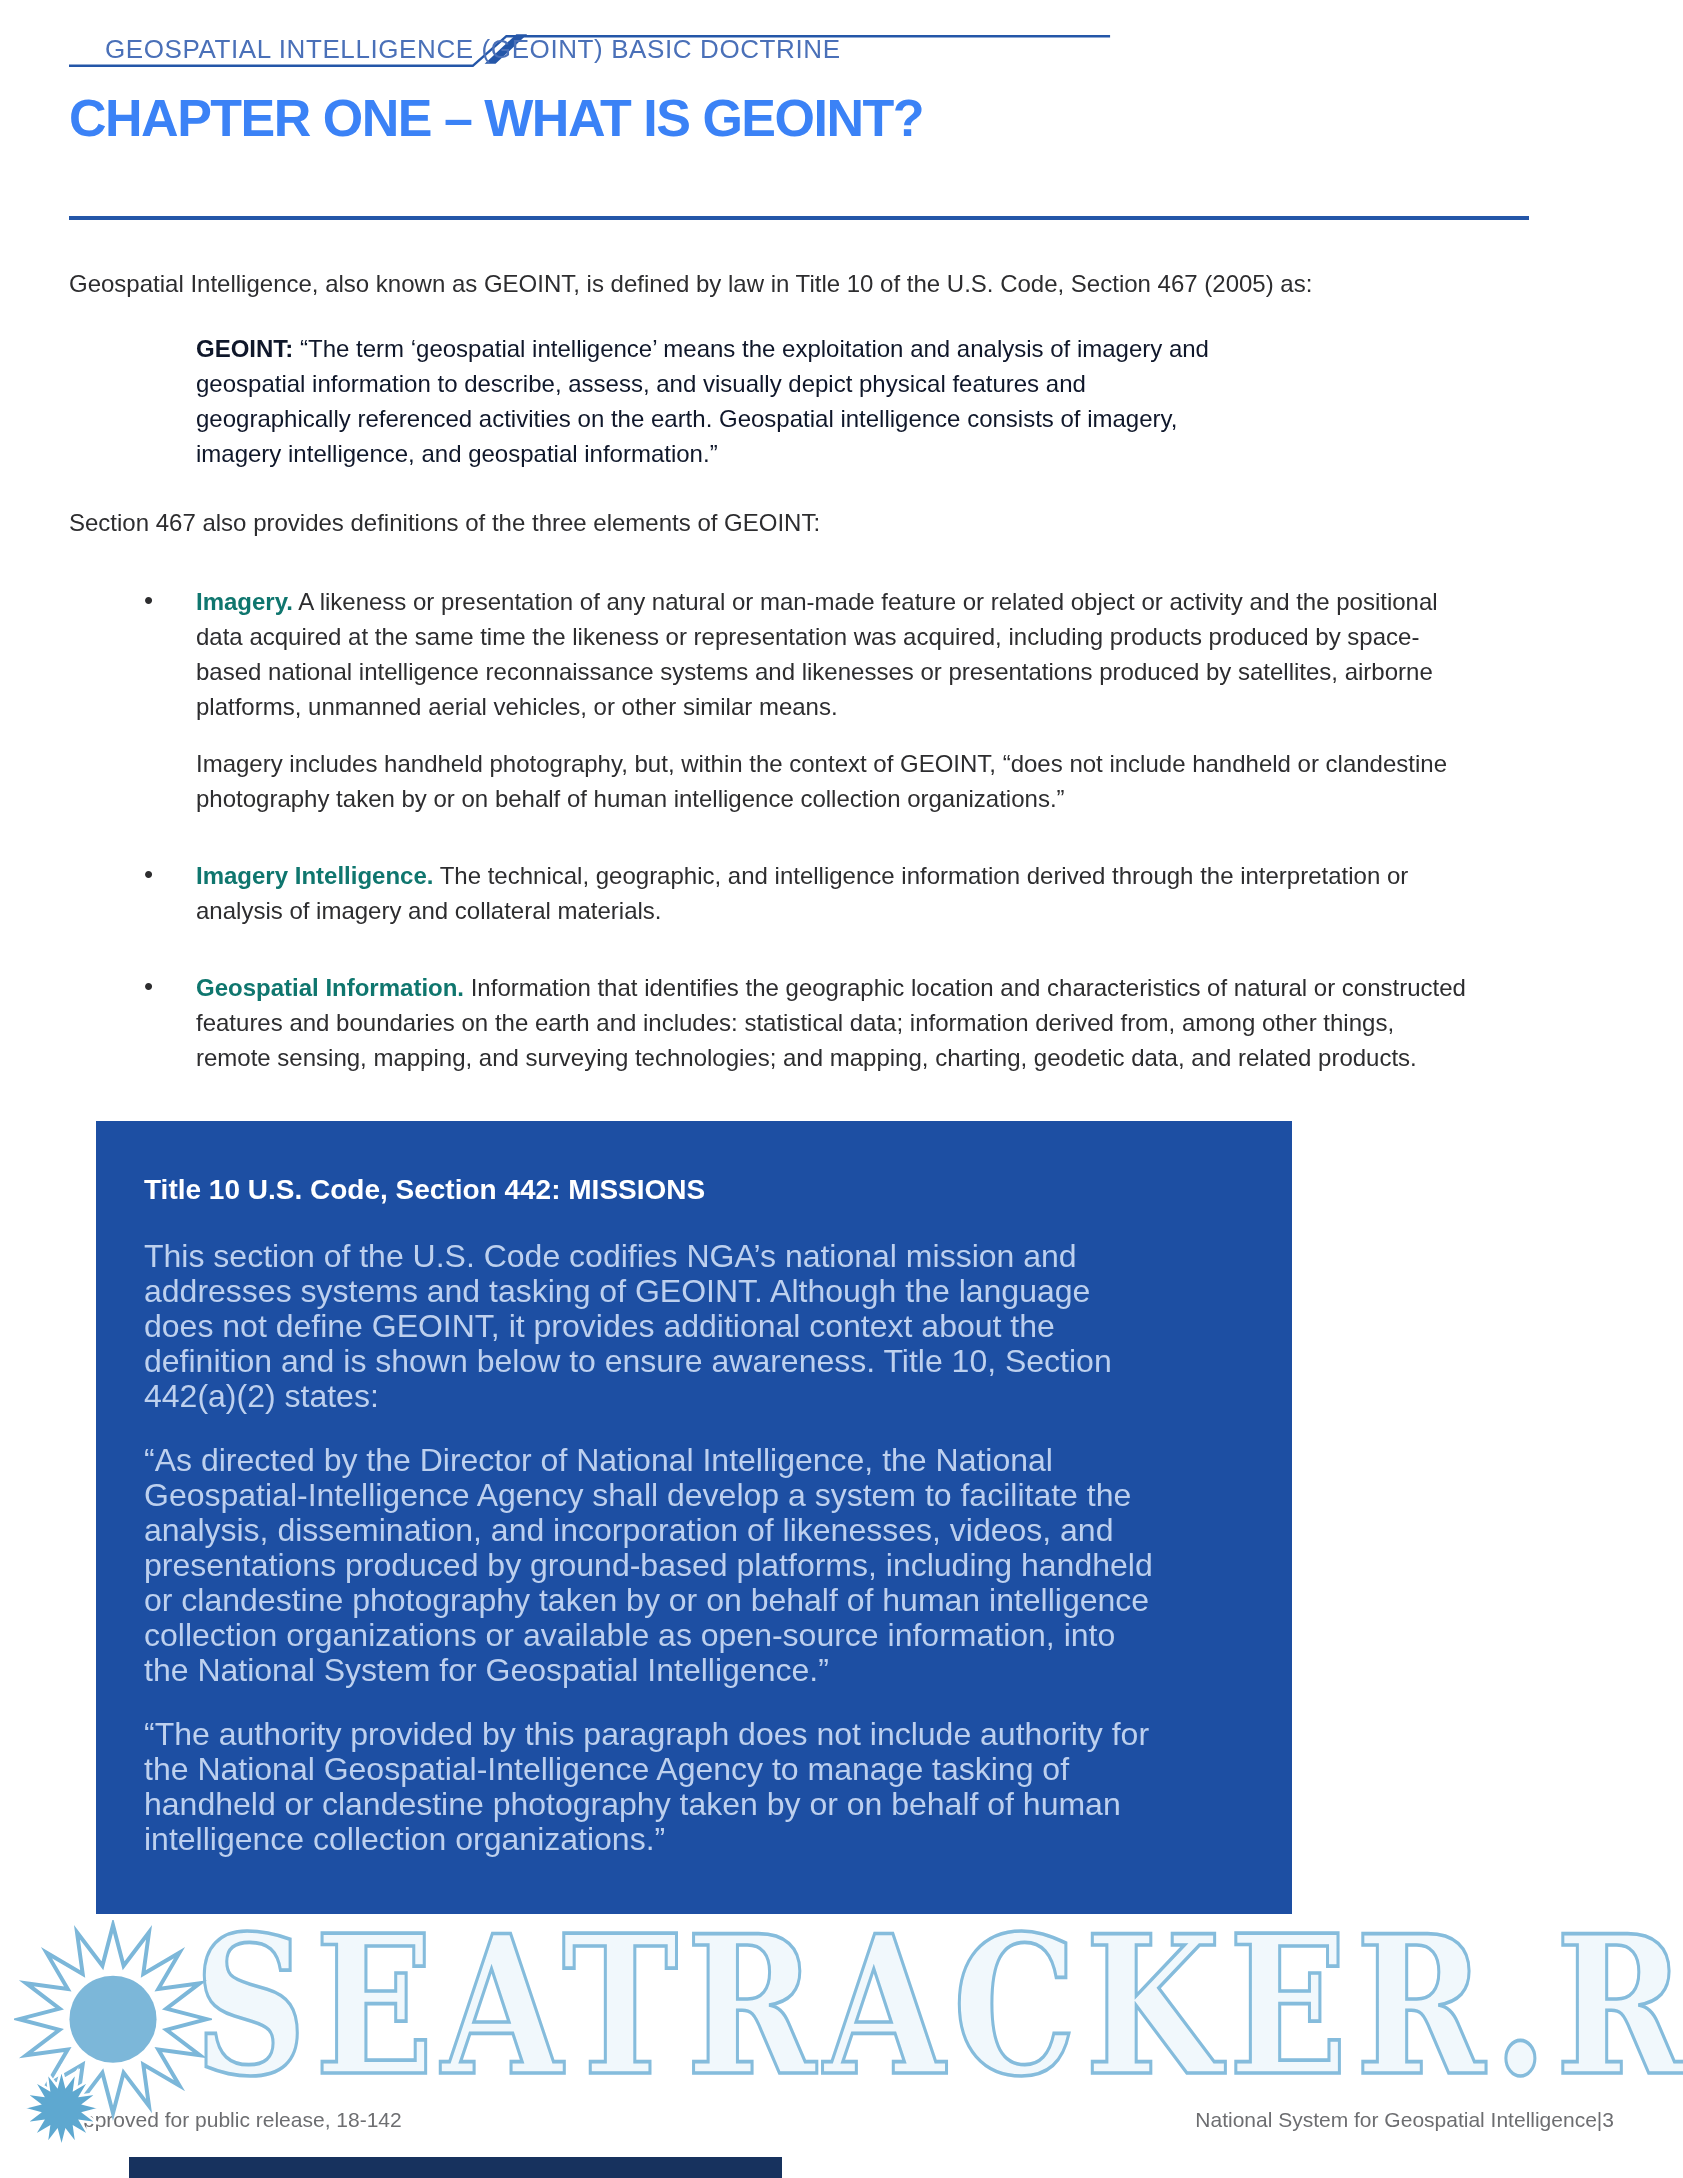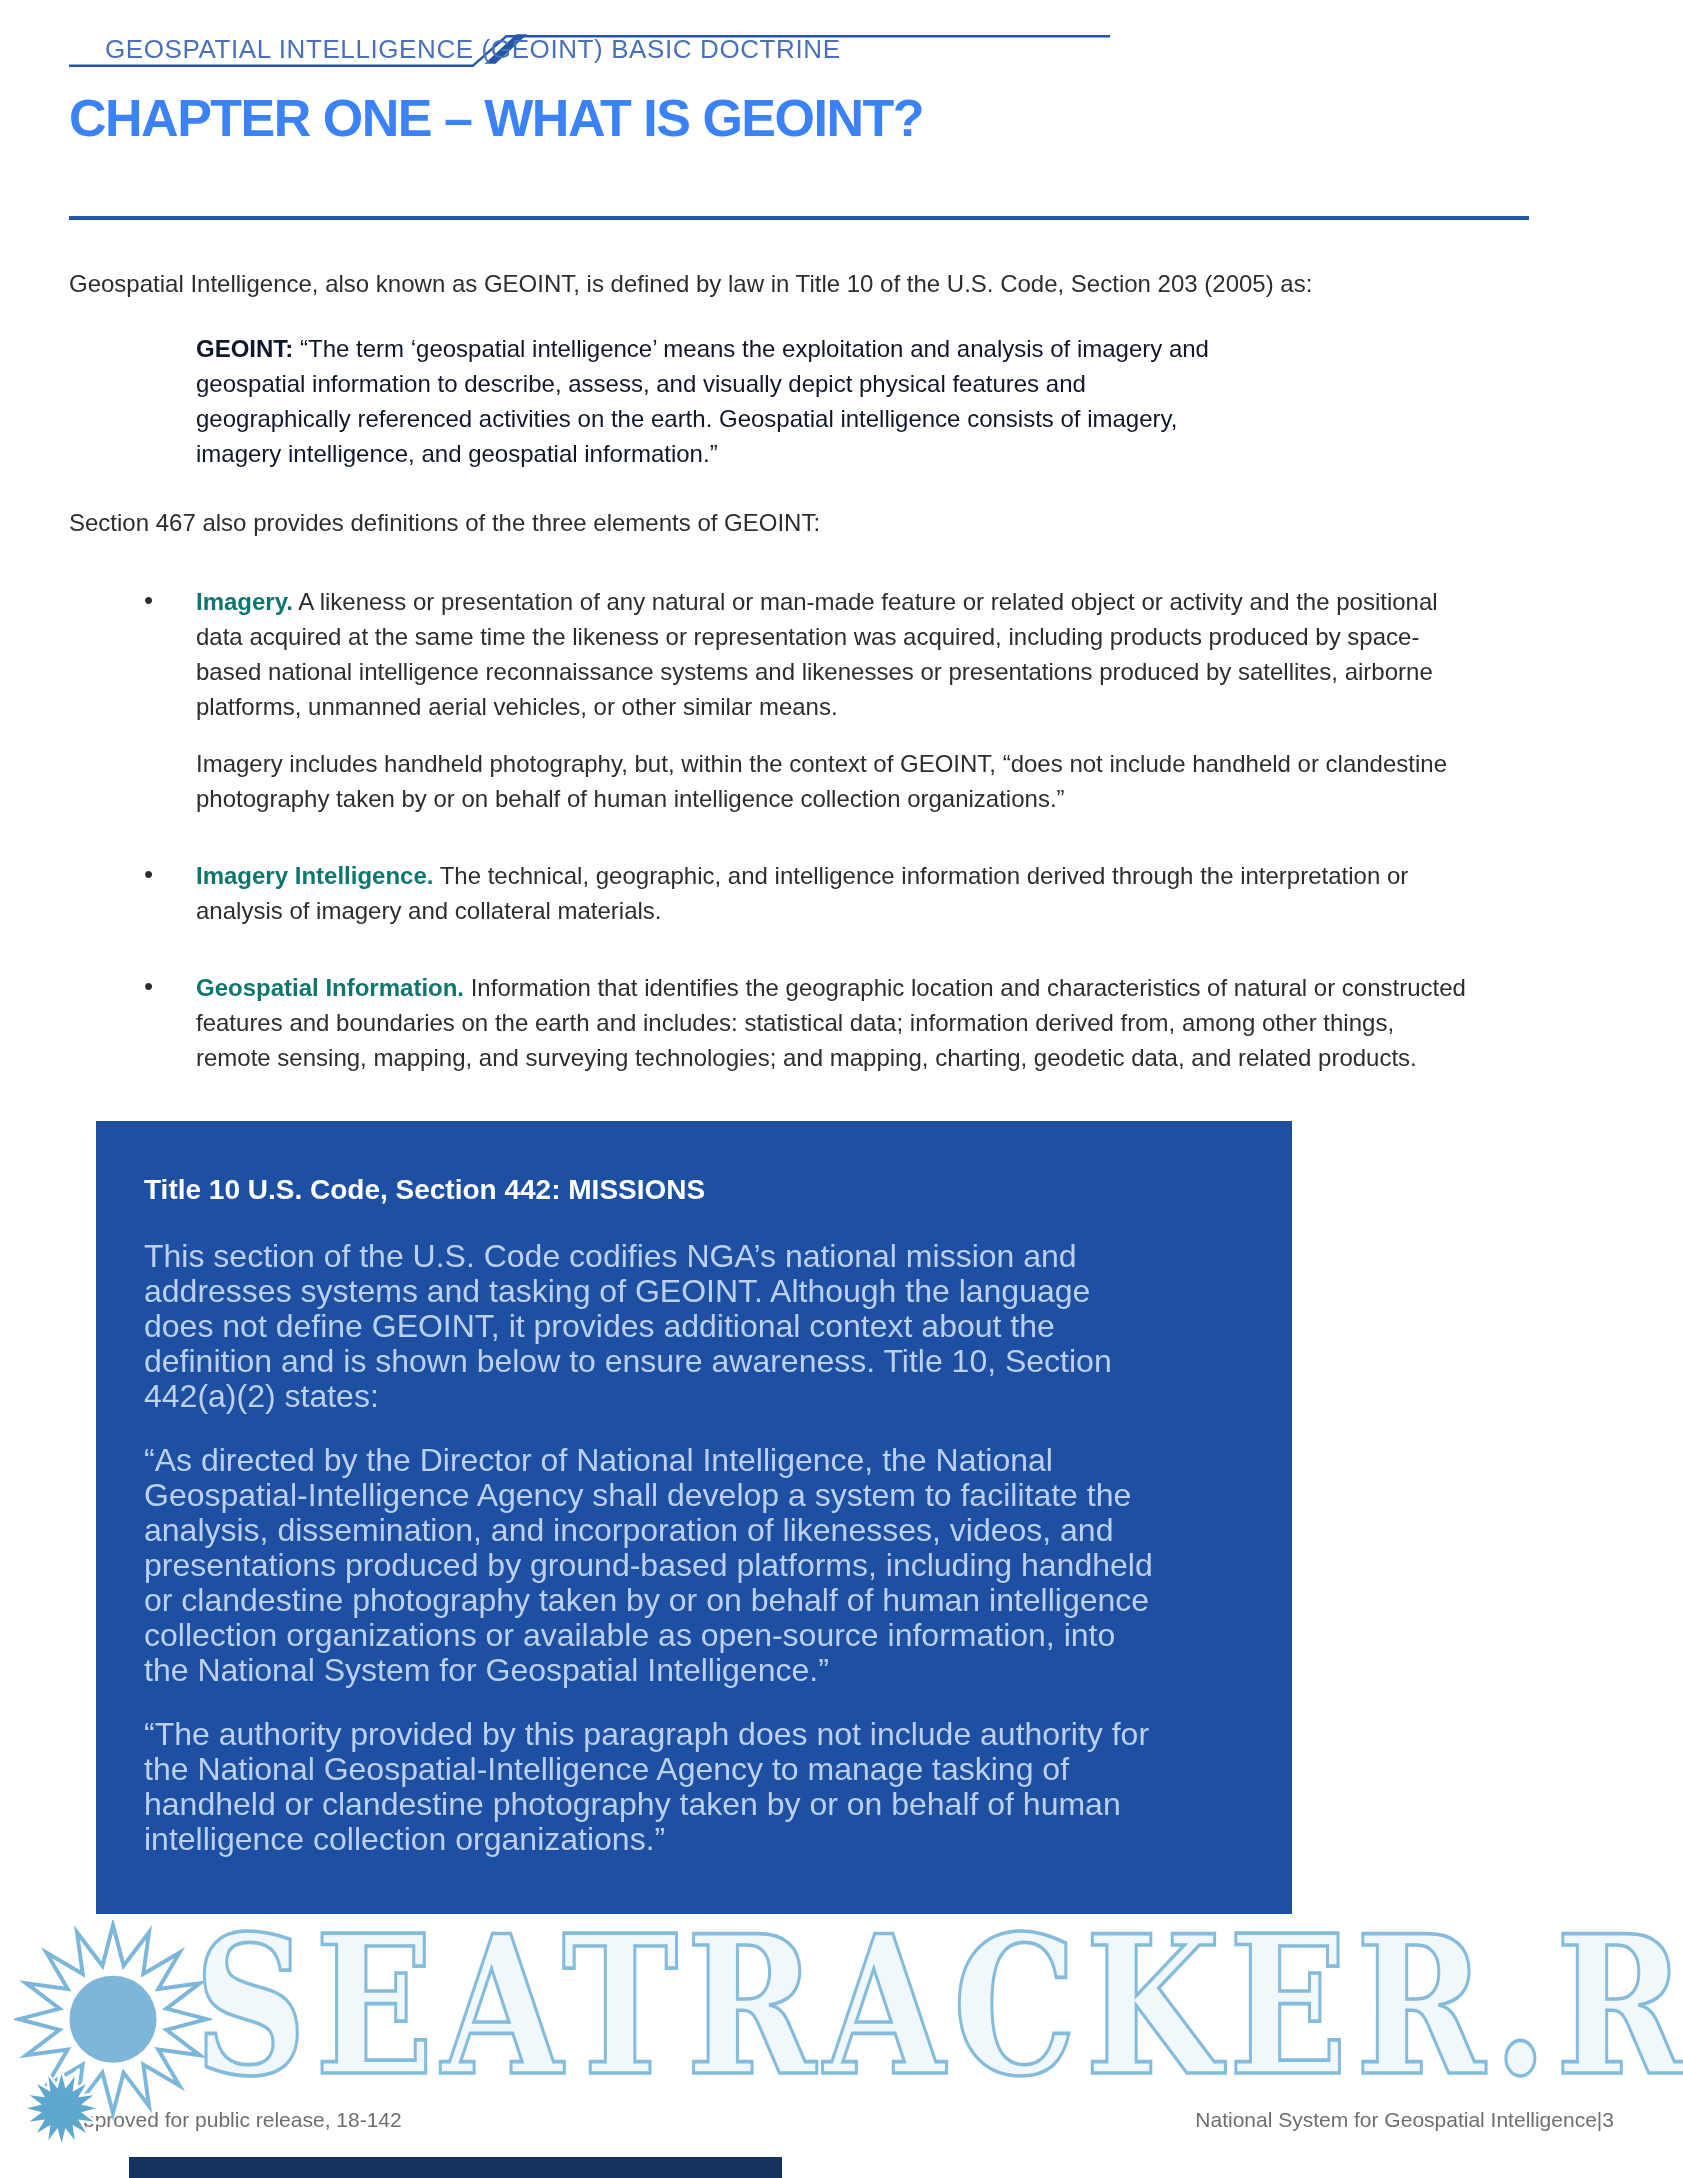--- a/index.html
+++ b/index.html
@@ -161,21 +161,21 @@
       <polygon points="420,38 452,8 463,8 431,38" fill="#2456a8"></polygon>
     </svg>
     <span class="doc-header-title">GEOSPATIAL INTELLIGENCE (GEOINT) BASIC DOCTRINE</span>
   </div>
 
   <h1 class="chapter-title">CHAPTER ONE – WHAT IS GEOINT?</h1>
   <div class="title-rule"></div>
 
   <div class="content">
 
-    <p class="intro">Geospatial Intelligence, also known as GEOINT, is defined by law in Title 10 of the U.S. Code, Section 203 (2005) as:</p>
+    <p class="intro">Geospatial Intelligence, also known as GEOINT, is defined by law in Title 10 of the U.S. Code, Section 467 (2005) as:</p>
 
     <p class="quote"><span class="quote-label">GEOINT:</span> <span>“The term ‘geospatial intelligence’ means the exploitation and analysis of imagery and geospatial information to describe, assess, and visually depict physical features and geographically referenced activities on the earth. Geospatial intelligence consists of imagery, imagery intelligence, and geospatial information.”</span></p>
 
     <p class="elements-intro">Section 467 also provides definitions of the three elements of GEOINT:</p>
 
     <ul class="bullets">
       <li>
         <span class="bullet-lead">Imagery.</span> <span>A likeness or presentation of any natural or man-made feature or related object or activity and the positional data acquired at the same time the likeness or representation was acquired, including products produced by space-based national intelligence reconnaissance systems and likenesses or presentations produced by satellites, airborne platforms, unmanned aerial vehicles, or other similar means.</span>
         <div class="bullet-extra">Imagery includes handheld photography, but, within the context of GEOINT, “does not include handheld or clandestine photography taken by or on behalf of human intelligence collection organizations.”</div>
       </li>

